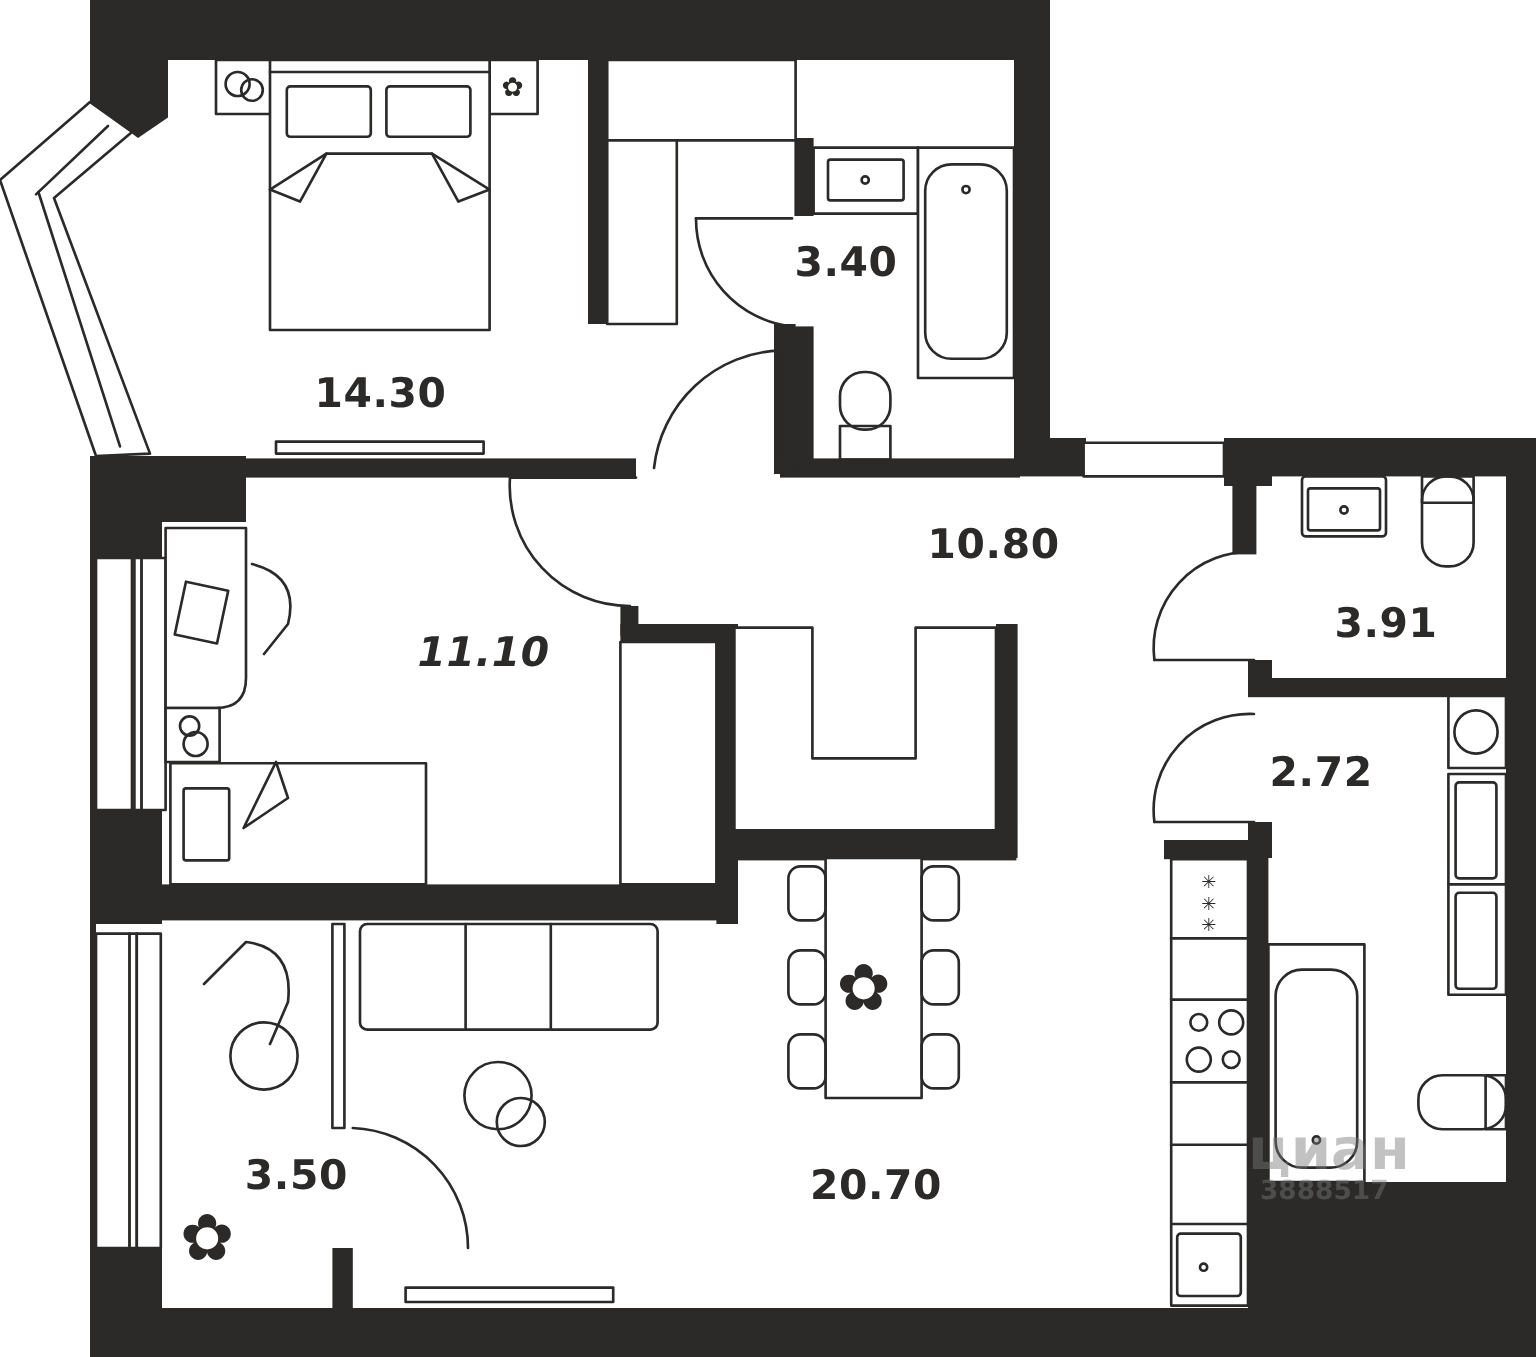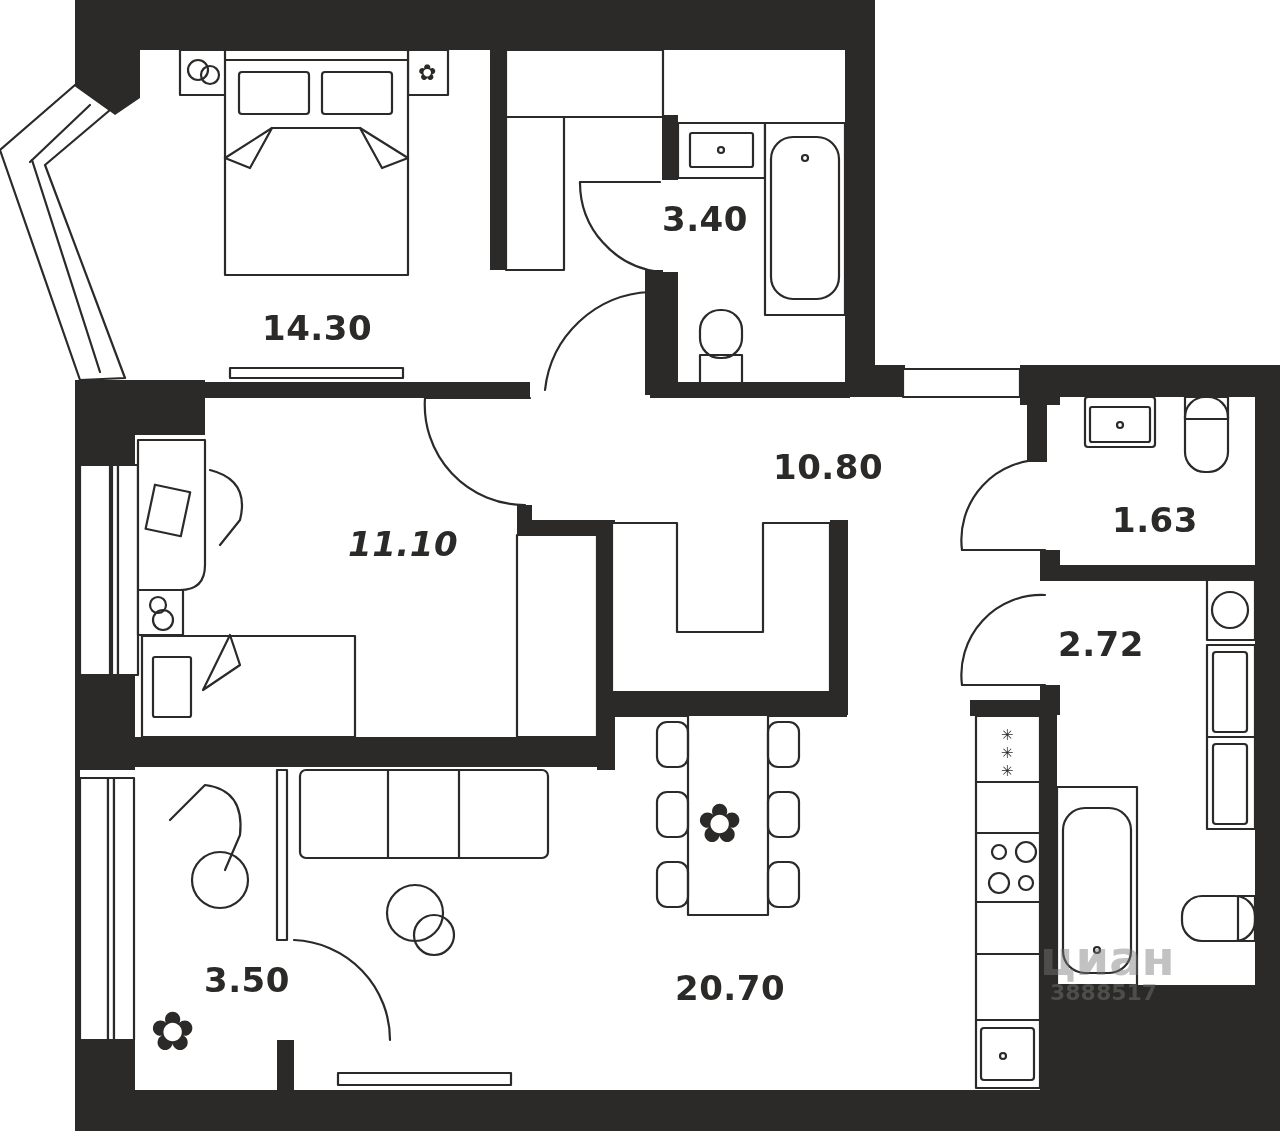--- a/index.html
+++ b/index.html
@@ -210,21 +210,21 @@
     <text x="697" y="842" font-size="54" fill="#2b2a29">✿</text>
     <rect class="lnw" x="338" y="1073" width="173" height="12"></rect>
     <path class="ln" d="M170,820 L205,785 Q245,790 240,835 L225,870"></path>
     <circle class="ln" cx="220" cy="880" r="28"></circle>
     <text x="150" y="1050" font-size="54" fill="#2b2a29">✿</text>
   </g>
 </svg>
 
 <div class="area" style="left:262px;top:308px;">14.30</div>
 <div class="area" style="left:662px;top:199px;text-align:right;">3.40</div>
-<div class="area" style="left:773px;top:447px;">10.80</div>
-<div class="area" style="left:1112px;top:500px;">1.63</div>
+<div class="area" style="left:773px;top:434px;">10.80</div>
+<div class="area" style="left:1112px;top:500px;">3.91</div>
 <div class="area" style="left:1058px;top:624px;">2.72</div>
 <div class="area" style="left:348px;top:524px;font-style:italic;">11.10</div>
 <div class="area" style="left:204px;top:960px;">3.50</div>
 <div class="area" style="left:675px;top:968px;">20.70</div>
 
 <div class="wm" style="left:1040px;top:930px;font-size:48px;">циан</div>
 <div class="wm" style="left:1050px;top:980px;font-size:22px;">3888517</div>
 
 </body></html>

